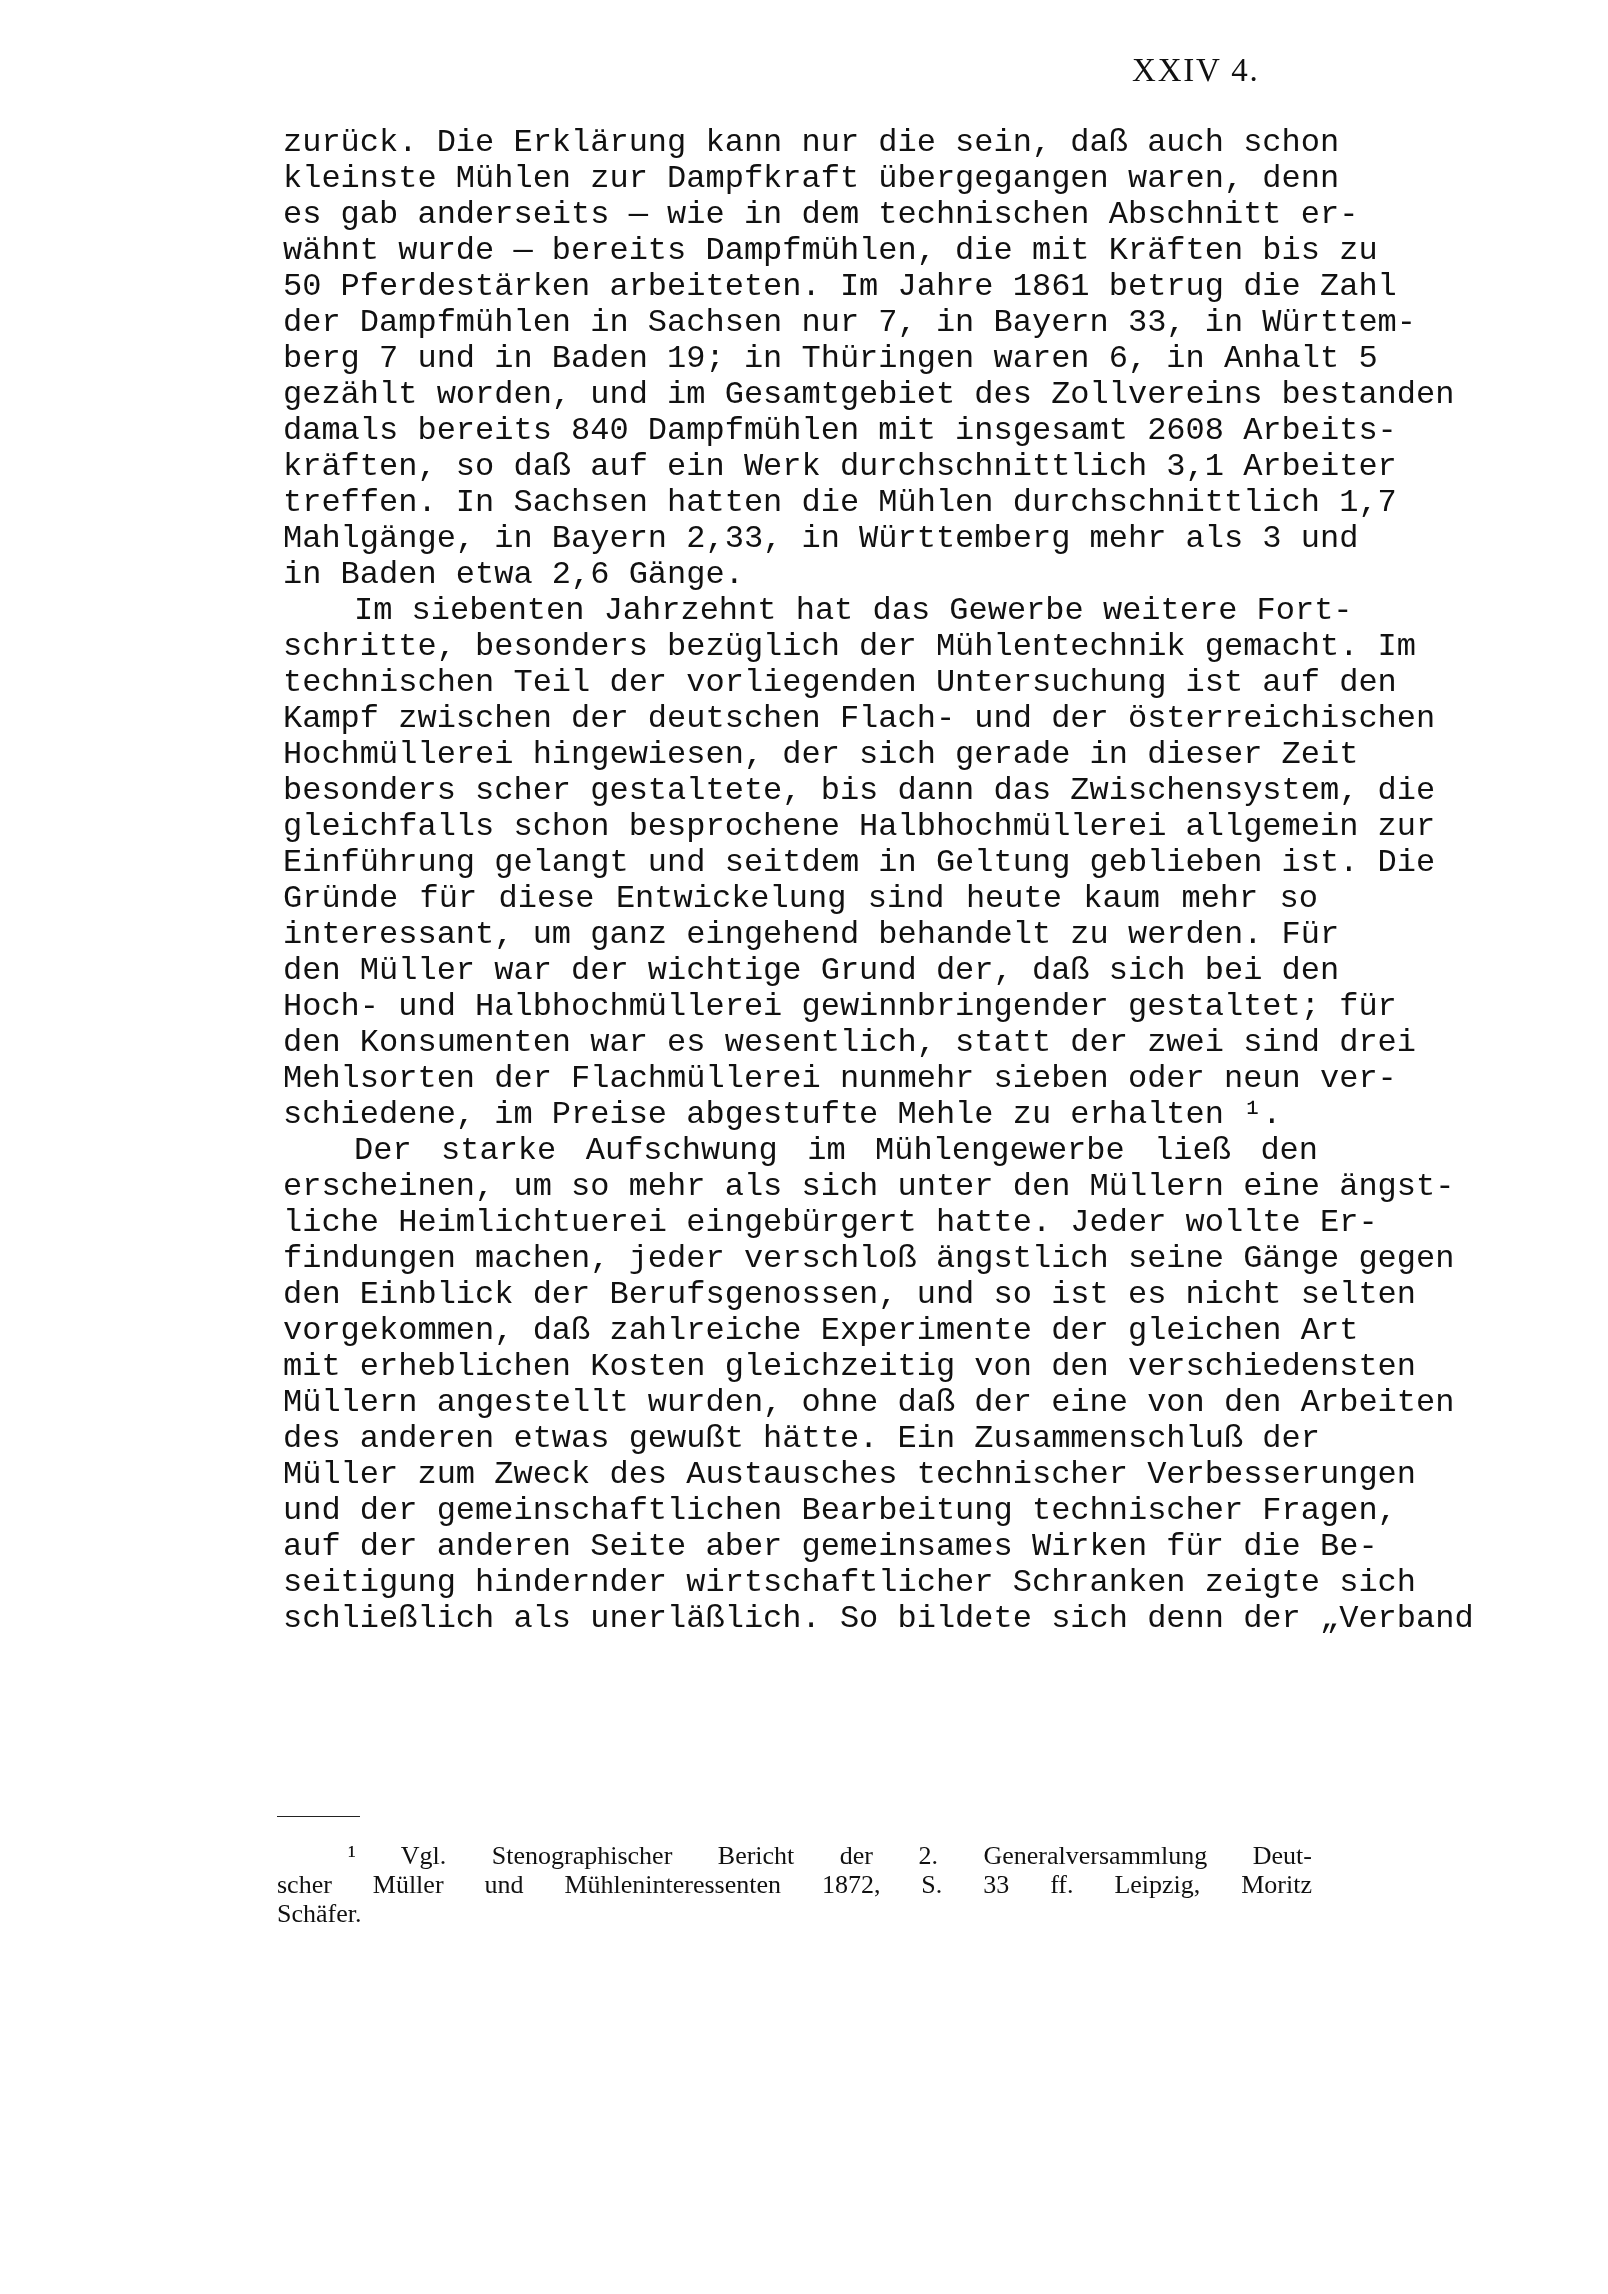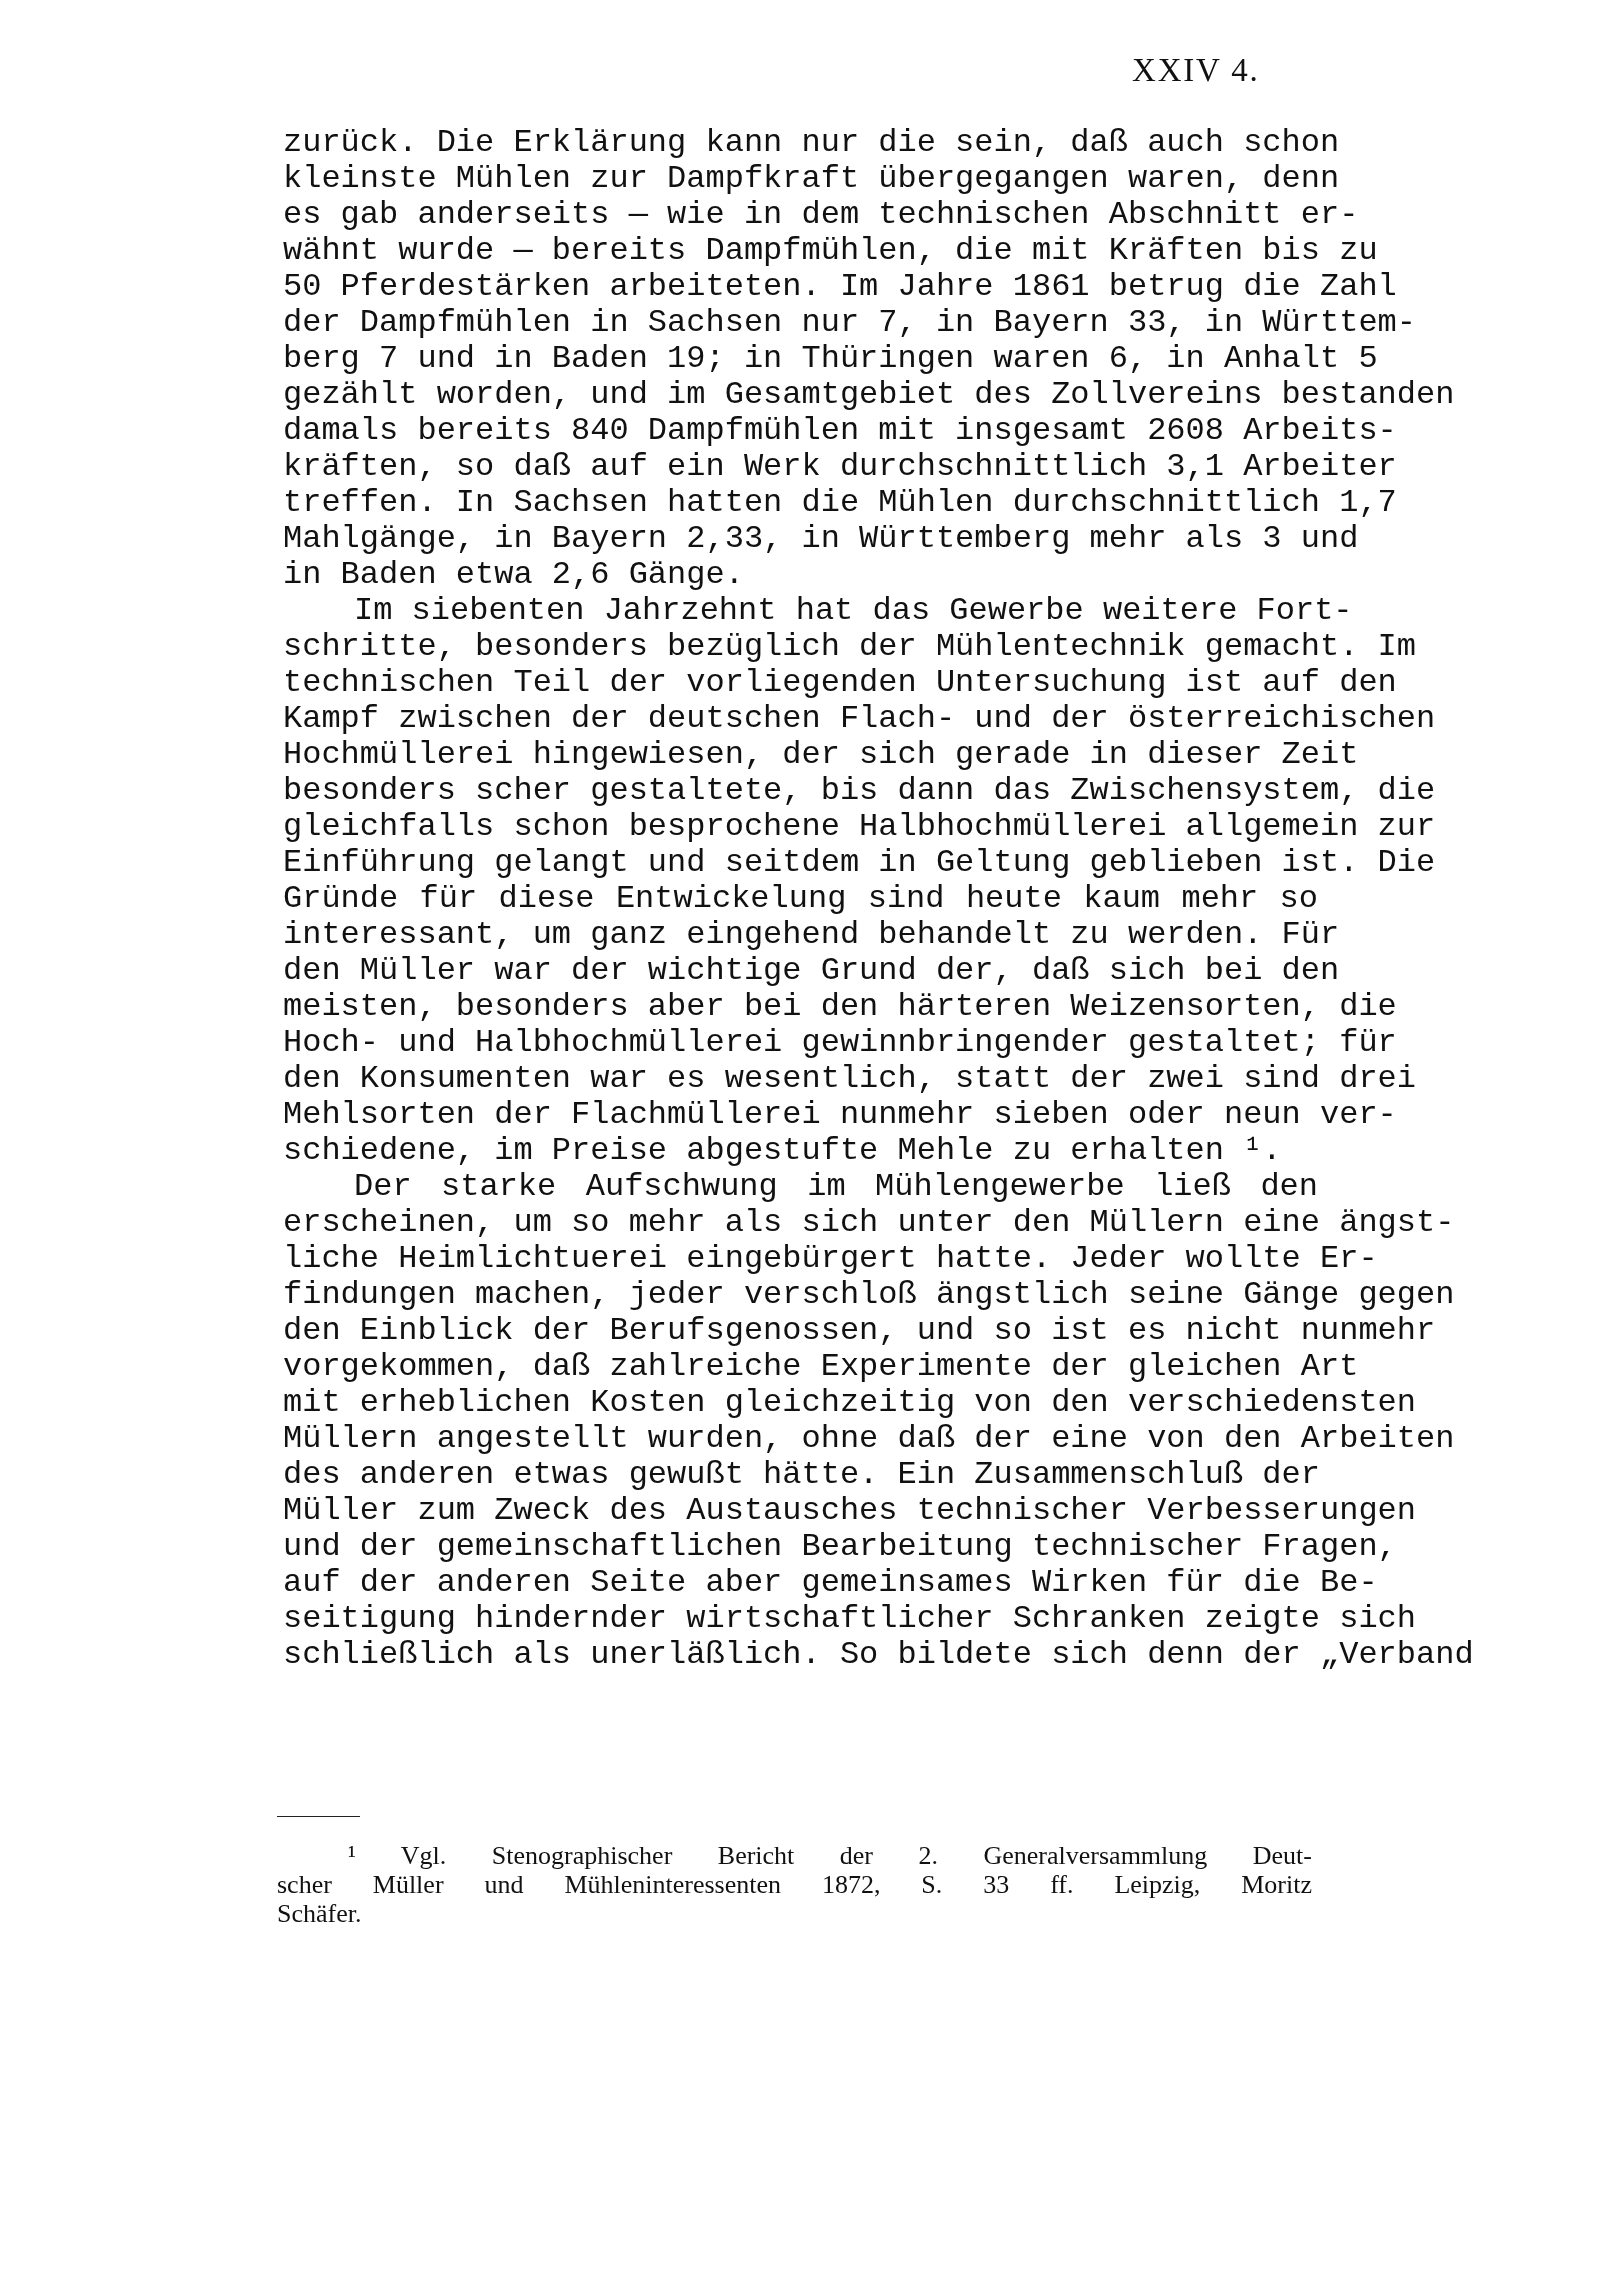--- a/index.html
+++ b/index.html
@@ -56,32 +56,31 @@
     <span class="line">schritte, besonders bezüglich der Mühlentechnik gemacht. Im</span>
     <span class="line">technischen Teil der vorliegenden Untersuchung ist auf den</span>
     <span class="line">Kampf zwischen der deutschen Flach- und der österreichischen</span>
     <span class="line">Hochmüllerei hingewiesen, der sich gerade in dieser Zeit</span>
     <span class="line">besonders scher gestaltete, bis dann das Zwischensystem, die</span>
     <span class="line">gleichfalls schon besprochene Halbhochmüllerei allgemein zur</span>
     <span class="line">Einführung gelangt und seitdem in Geltung geblieben ist. Die</span>
     <span class="line">Gründe für diese Entwickelung sind heute kaum mehr so</span>
     <span class="line">interessant, um ganz eingehend behandelt zu werden. Für</span>
     <span class="line">den Müller war der wichtige Grund der, daß sich bei den</span>
-    <span class="line">meisten, besonders aber bei den härteren Weizensorten, die</span>
     <span class="line">Hoch- und Halbhochmüllerei gewinnbringender gestaltet; für</span>
     <span class="line">den Konsumenten war es wesentlich, statt der zwei sind drei</span>
     <span class="line">Mehlsorten der Flachmüllerei nunmehr sieben oder neun ver-</span>
     <span class="line last">schiedene, im Preise abgestufte Mehle zu erhalten ¹.</span>
   </div>
   <div>
     <span class="line indent">Der starke Aufschwung im Mühlengewerbe ließ den</span>
     <span class="line">erscheinen, um so mehr als sich unter den Müllern eine ängst-</span>
     <span class="line">liche Heimlichtuerei eingebürgert hatte. Jeder wollte Er-</span>
     <span class="line">findungen machen, jeder verschloß ängstlich seine Gänge gegen</span>
-    <span class="line">den Einblick der Berufsgenossen, und so ist es nicht nunmehr</span>
+    <span class="line">den Einblick der Berufsgenossen, und so ist es nicht selten</span>
     <span class="line">vorgekommen, daß zahlreiche Experimente der gleichen Art</span>
     <span class="line">mit erheblichen Kosten gleichzeitig von den verschiedensten</span>
     <span class="line">Müllern angestellt wurden, ohne daß der eine von den Arbeiten</span>
     <span class="line">des anderen etwas gewußt hätte. Ein Zusammenschluß der</span>
     <span class="line">Müller zum Zweck des Austausches technischer Verbesserungen</span>
     <span class="line">und der gemeinschaftlichen Bearbeitung technischer Fragen,</span>
     <span class="line">auf der anderen Seite aber gemeinsames Wirken für die Be-</span>
     <span class="line">seitigung hindernder wirtschaftlicher Schranken zeigte sich</span>
     <span class="line">schließlich als unerläßlich. So bildete sich denn der „Verband</span>
   </div>

